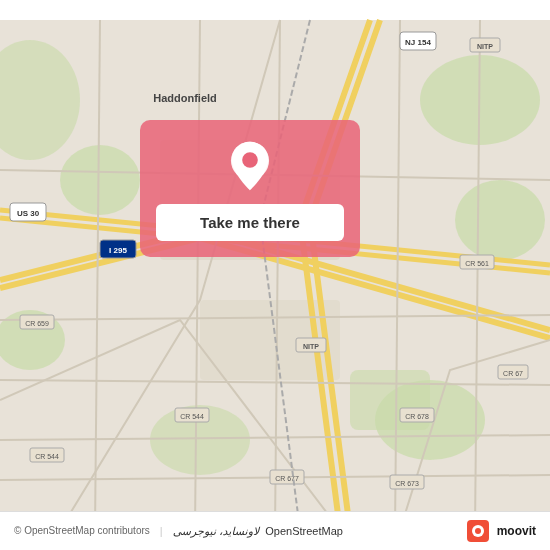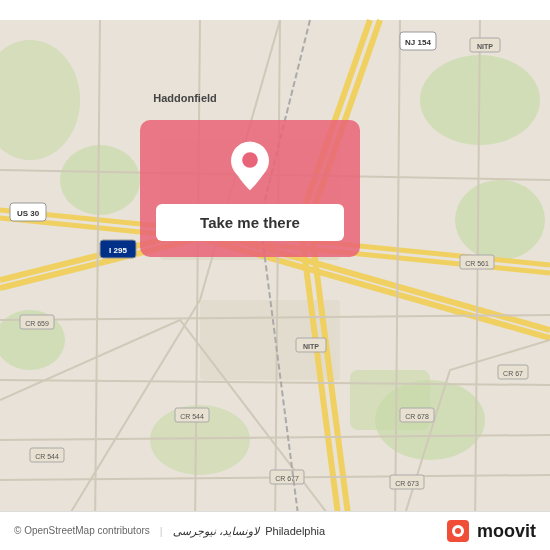--- a/index.html
+++ b/index.html
@@ -204,25 +204,25 @@
     </svg>
 
     <button id="take-me-button">Take me there</button>
   </div>
 
   <div id="bottom-bar">
     <div id="bottom-left">
       <span id="attribution">© OpenStreetMap contributors</span>
       <span style="color:#ccc; margin: 0 4px;">|</span>
       <span id="location-text">لاونساید، نیوجرسی</span>
-      <span id="city-text">Philadelphia</span>
+      <span id="city-text">OpenStreetMap</span>
     </div>
 
     <div id="moovit-logo">
       <svg width="22" height="22" viewBox="0 0 22 22">
         <rect width="22" height="22" rx="4" fill="#f04e37"></rect>
         <circle cx="11" cy="11" r="6" fill="white"></circle>
         <circle cx="11" cy="11" r="3" fill="#f04e37"></circle>
       </svg>
-      <span id="moovit-text" style="font-size:18px; font-weight:bold; color:#1a1a1a; margin-left:4px;">moovit</span>
+      <span id="moovit-text" style="font-size:12px; font-weight:bold; color:#1a1a1a; margin-left:4px;">moovit</span>
     </div>
   </div>
 </div>
 
 </body></html>

